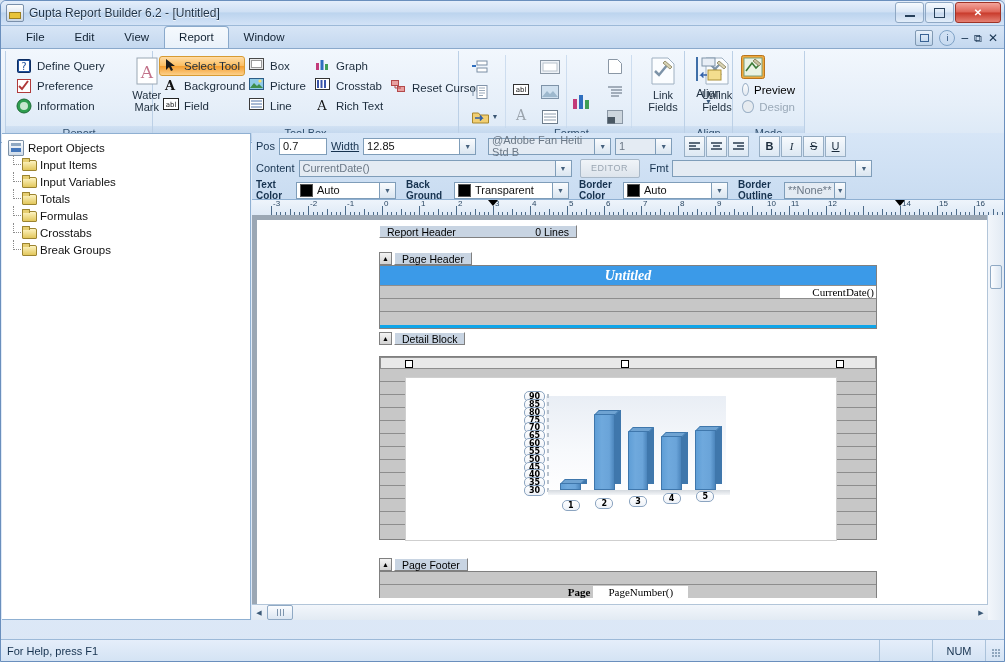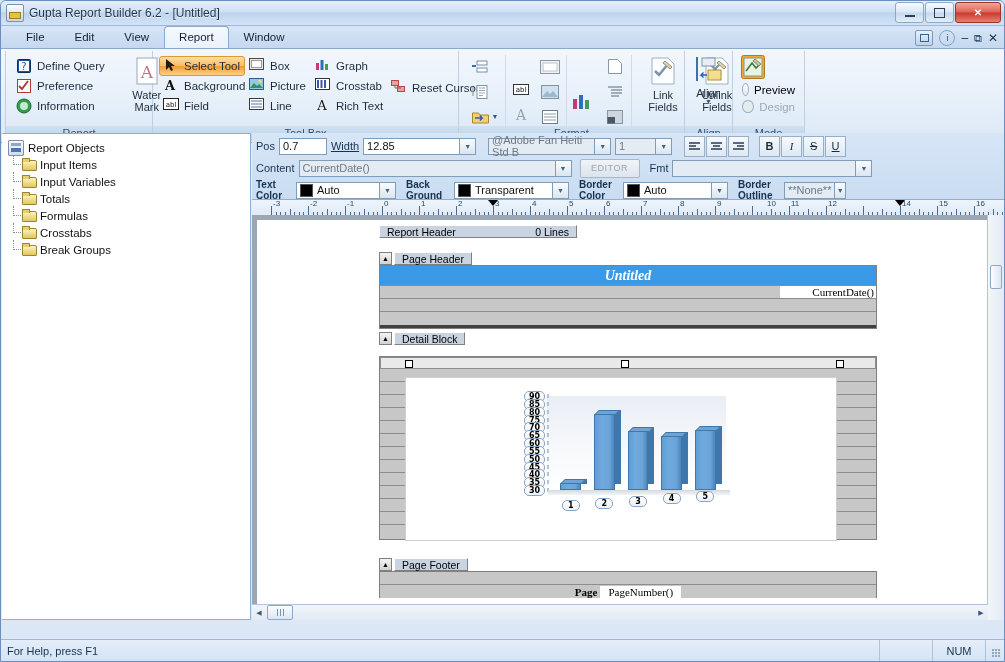--- a/index.html
+++ b/index.html
@@ -239,21 +239,21 @@
     background:linear-gradient(180deg,#f4f4f4,#d2d2d2);
     display:flex;align-items:center;justify-content:center;font-size:7px;
     box-sizing:border-box;margin-right:2px;
   }
   .bltext{
     height:13px;border:1px solid #808080;border-top-color:#fff;border-left-color:#fff;
     background:#c8d4e2;padding:0 7px;display:flex;align-items:center;
     box-sizing:border-box;font-size:10.5px;
   }
   .bltext.wide{min-width:198px;justify-content:space-between;}
-  .bandbox{position:absolute;border:1px solid #808080;box-sizing:border-box;background:#404040;}
+  .bandbox{position:absolute;border:1px solid #808080;box-sizing:border-box;background:#0ea5e9;}
   .bandrow{height:13px;border-bottom:1px solid #8d8d8d;box-sizing:border-box;background:#c7c7c7;}
   .titlecell{
     background:#3b9ae8;color:#fff;font-family:"Liberation Serif",serif;
     font-style:italic;font-weight:bold;font-size:14px;
     display:flex;align-items:center;justify-content:center;
     height:20px;box-sizing:border-box;border-bottom:1px solid #8d8d8d;
   }
   .datecell{
     position:absolute;right:0;top:0;width:96px;height:12px;background:#fff;
     display:flex;align-items:center;justify-content:flex-end;
@@ -298,21 +298,21 @@
   .bar .side{
     position:absolute;right:-6px;top:0;width:6px;bottom:6px;
     background:#3f77ac;
   }
   .footercell{
     height:13px;border-bottom:1px solid #8d8d8d;box-sizing:border-box;
     display:flex;align-items:center;justify-content:center;
     font-family:"Liberation Serif",serif;font-size:11px;color:#000;background:#c7c7c7;
   }
   .footercell .pg{font-weight:bold;}
-  .footercell .pn{background:#fff;padding:0 8px;}
+  .footercell .pn{background:#fff;padding:0 15px;}
   
   .vscroll{
     position:absolute;right:0;top:0;bottom:0;width:16px;
     background:linear-gradient(90deg,#f2f6fb,#e2eaf3);
     border-left:1px solid #b2c5d9;
   }
   .vthumb{
     position:absolute;left:2px;right:2px;
     background:linear-gradient(90deg,#fcfdff,#dbe6f2);
     border:1px solid #8fa9c4;border-radius:2px;

